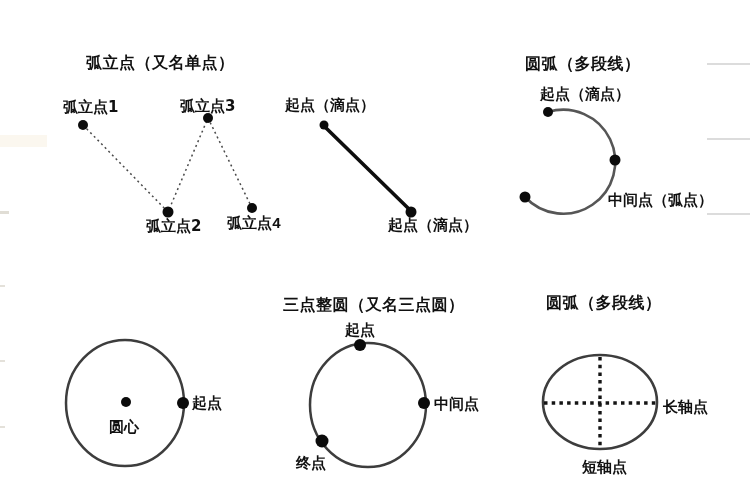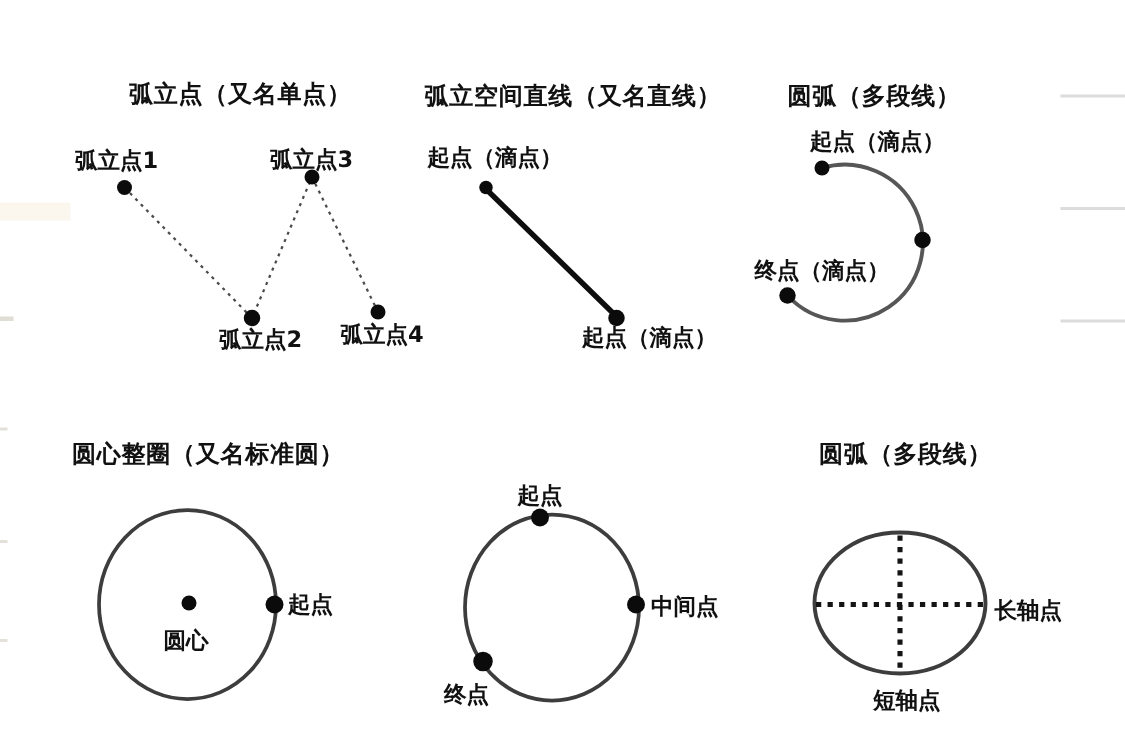--- a/index.html
+++ b/index.html
@@ -66,35 +66,34 @@
     <circle cx="360" cy="321" r="6" fill="#0b0b0b"></circle>
     <circle cx="424" cy="379" r="6" fill="#0b0b0b"></circle>
     <circle cx="322" cy="417" r="6.5" fill="#0b0b0b"></circle>
 
     <ellipse cx="600" cy="378" rx="57" ry="47" fill="none" stroke="#3d3d3d" stroke-width="2.6"></ellipse>
     <line x1="544" y1="379" x2="659" y2="379" stroke="#141414" stroke-width="3.4" stroke-dasharray="3.5 4.2"></line>
     <line x1="600" y1="333" x2="600" y2="423" stroke="#141414" stroke-width="3.4" stroke-dasharray="3.5 4.2"></line>
   </svg>
 
   <div class="ttl" style="left:86px;  top:29px;">弧立点（又名单点）</div>
-  <div class="ttl" style="left:283px; top:30px;">弧立空间直线（又名直线）</div>
   <div class="ttl" style="left:525px; top:30px;">圆弧（多段线）</div>
-  <div class="ttl" style="left:48px;  top:269px;">圆心整圈（又名标准圆）</div>
+  <div class="ttl" style="left:283px; top:271px;">三点整圆（又名三点圆）</div>
   <div class="ttl" style="left:546px; top:269px;">圆弧（多段线）</div>
 
-  <div class="lbl" style="left:50px;  top:74px;">弧立点1</div>
+  <div class="lbl" style="left:63px;  top:74px;">弧立点1</div>
   <div class="lbl" style="left:146px; top:193px;text-align:center;">弧立点2</div>
   <div class="lbl" style="left:180px; top:73px;text-align:right;">弧立点3</div>
-  <div class="lbl" style="left:227px; top:190px;">弧立点4</div>
+  <div class="lbl" style="left:227px; top:190px;font-family:Liberation Mono, monospace;">弧立点4</div>
 
   <div class="lbl" style="left:285px; top:72px;">起点（滴点）</div>
   <div class="lbl" style="left:388px; top:192px;">起点（滴点）</div>
 
   <div class="lbl" style="left:540px; top:61px;">起点（滴点）</div>
-  <div class="lbl" style="left:503px; top:147px;">终点（滴点）</div>
+  <div class="lbl" style="left:608px; top:167px;">中间点（弧点）</div>
 
   <div class="lbl" style="left:192px; top:370px;">起点</div>
   <div class="lbl" style="left:109px; top:394px;">圆心</div>
 
   <div class="lbl" style="left:345px; top:297px;">起点</div>
   <div class="lbl" style="left:434px; top:371px;text-align:right;">中间点</div>
   <div class="lbl" style="left:296px; top:430px;">终点</div>
 
   <div class="lbl" style="left:663px; top:374px;">长轴点</div>
   <div class="lbl" style="left:582px; top:434px;">短轴点</div>

